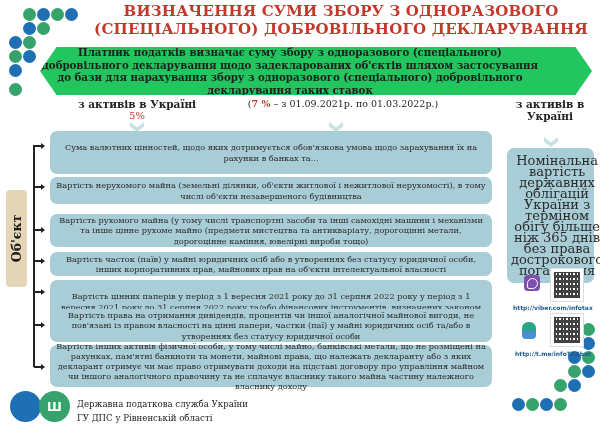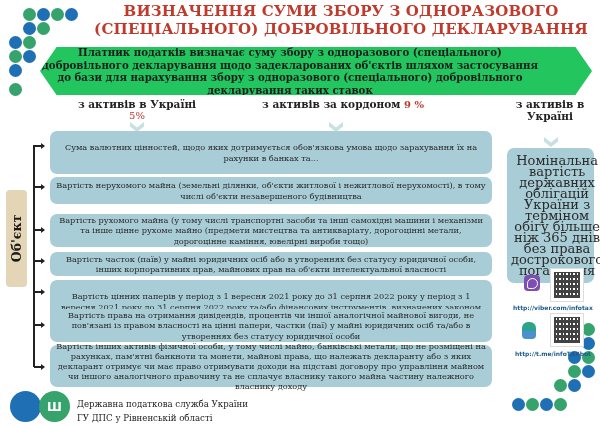--- a/index.html
+++ b/index.html
@@ -139,24 +139,21 @@
   <span>Платник податків визначає суму збору з одноразового (спеціального) добровільного декларування щодо задекларованих об'єктів шляхом застосування до бази для нарахування збору з одноразового (спеціального) добровільного декларування таких ставок</span>
 </div>
 
 <div class="rate-col" style="left:62px;top:98px;width:150px">
   <div>з активів в Україні</div>
   <div class="rate-val">5%</div>
 </div>
 <div class="chev" style="left:130px;top:122px"></div>
 
 <div class="rate-col" style="left:218px;top:98px;width:250px">
-  <div>
-    <span>з активів за кордоном</span>
-    <span class="rate-val" style="font-weight:bold">9 %</span>
-  </div>
+  <div class="rate-sub"><span>(</span><span class="red">7 %</span><span> – з 01.09.2021р. по 01.03.2022р.)</span></div>
 </div>
 <div class="chev" style="left:329px;top:122px"></div>
 
 <div class="rate-col" style="left:505px;top:98px;width:90px">
   <div>з активів в Україні</div>
 </div>
 <div class="chev" style="left:544px;top:137px"></div>
 
 <div class="obj-tag">
   <span>Об'єкт</span>

